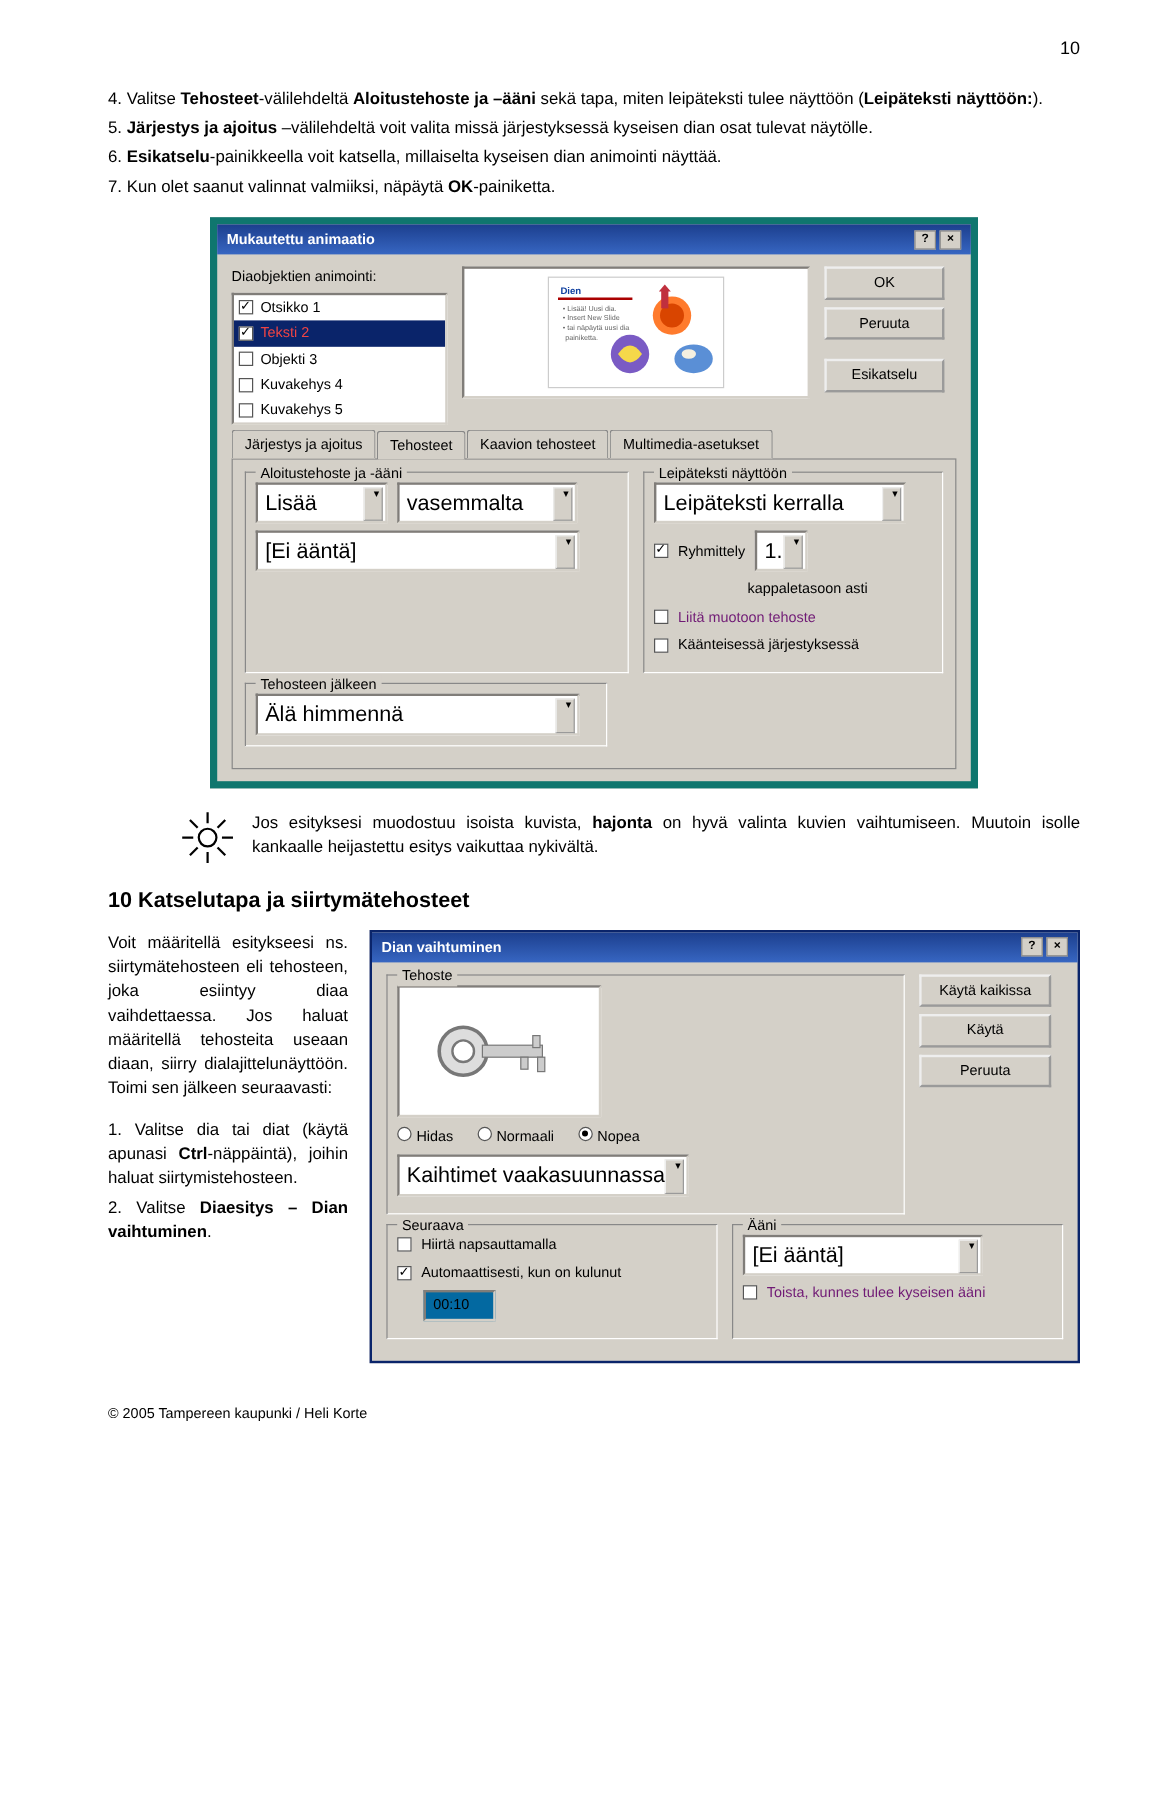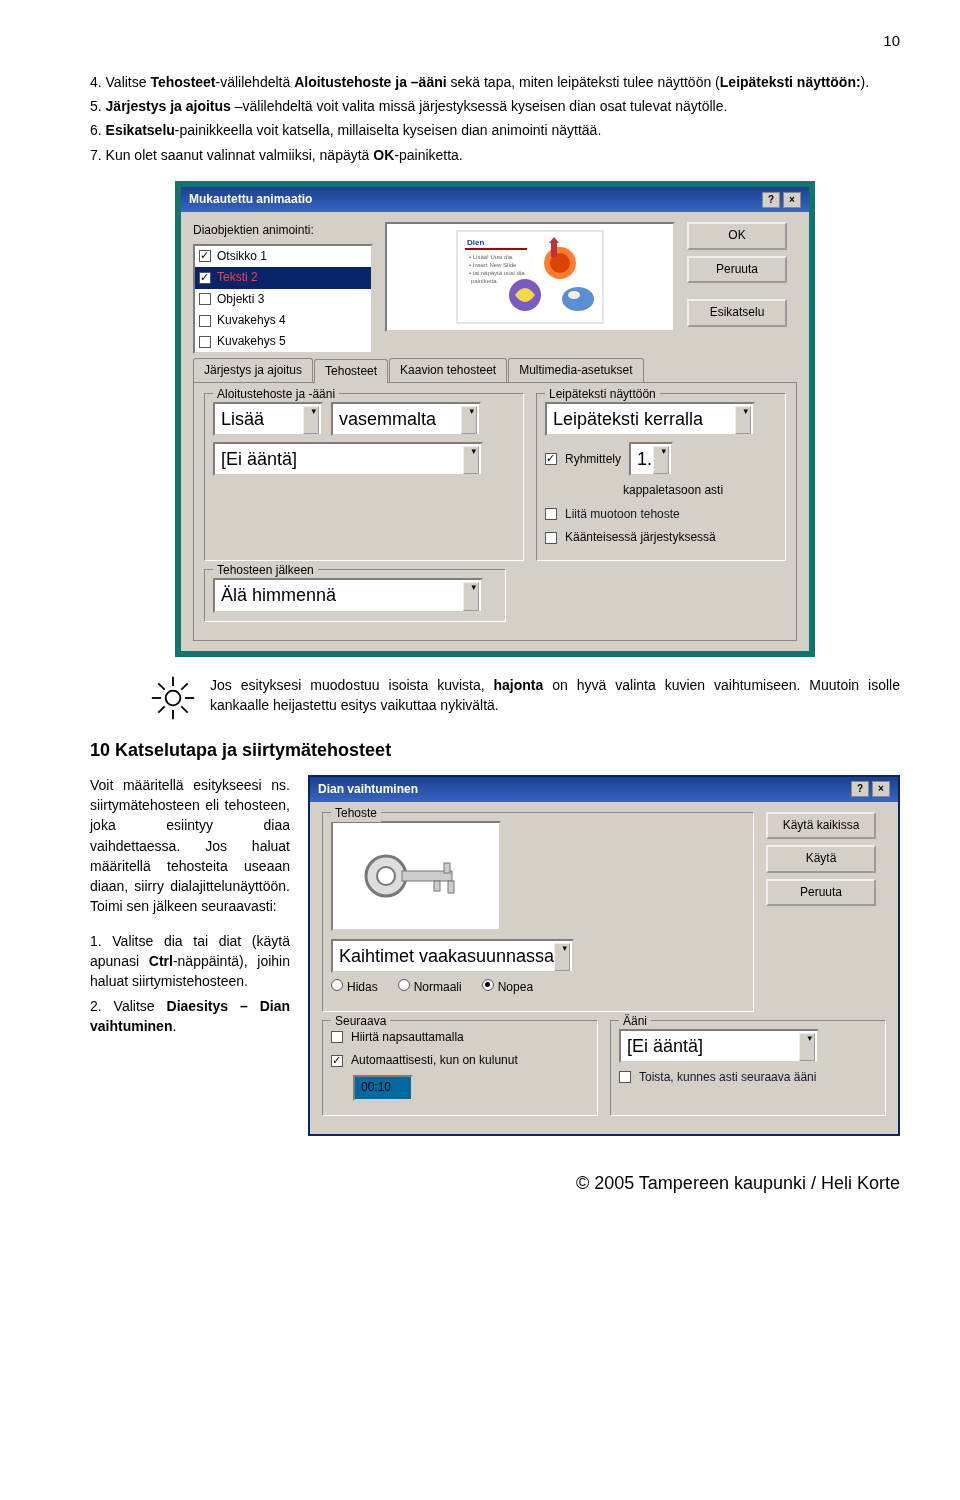--- a/index.html
+++ b/index.html
@@ -25,35 +25,35 @@
 .preview { background:#fff; border:2px inset #d4d0c8; height:110px; display:flex; align-items:center; justify-content:center; font-size:9px; color:#555; padding:6px;text-decoration:underline; }
 .btn { background:#d4d0c8; border:2px outset #eee; padding:3px 0; text-align:center; margin-bottom:6px; width:100px; font-size:12px; }
 .tabs { display:flex; gap:0; margin-top:4px; }
 .tab { border:1px solid #888; border-bottom:none; padding:3px 10px; font-size:12px; background:#d4d0c8; border-radius:3px 3px 0 0; margin-right:1px; }
 .tab.active { background:#d4d0c8; position:relative; top:1px; }
 .tab-pane { border:1px solid #888; padding:10px; background:#d4d0c8; }
 .dd { background:#fff; border:2px inset #d4d0c8; padding:2px 18px 2px 6px; font-size:18px; position:relative; display:inline-block; min-width:140px; }
 .dd::after { content:""; position:absolute; right:2px; top:2px; width:14px; height:calc(100% - 4px); background:#d4d0c8; border:1px outset #eee; }
 .dd::before { content:"▾"; position:absolute; right:5px; top:1px; font-size:9px; z-index:1; }
 .small-row { display:flex; align-items:center; gap:8px; margin-bottom:6px; }
-.grey { color:#0f172a; }
+.grey { color:#701a75; }
 .sun { width:46px; height:46px; flex:0 0 46px; }
 .tip-row { display:flex; gap:14px; margin:16px 0 16px 60px; align-items:flex-start; }
 .tip-text { text-align:justify; }
 h2.section { font-size:18px; font-weight:bold; margin:14px 0 12px 0; }
 .two-col { display:flex; gap:18px; margin-bottom:14px; }
 .two-col .left { flex:0 0 200px; text-align:justify; }
 .two-col .right { flex:1; }
 .dialog2 { border:2px solid #0a246a; background:#d4d0c8; font-size:12px; }
 .preview2 { background:#fff; border:2px inset #d4d0c8; height:110px; display:flex; align-items:center; justify-content:center; }
 .radio { width:12px; height:12px; border:1px solid #555; border-radius:50%; background:#fff; display:inline-block; position:relative; margin-right:4px; }
 .radio.on::after { content:""; position:absolute; width:5px; height:5px; background:#000; border-radius:50%; top:2px; left:2px; }
 .num-list { list-style:none; }
 .num-list li { margin-bottom:4px; text-align:justify; }
-.footer { margin-top:34px; font-size:18px;text-align:right; }
+.footer { margin-top:34px; font-size:12px; }
 .spin { background:#0369a1; border:2px inset #d4d0c8; padding:2px 6px; width:60px; display:inline-block; font-size:12px; }
 </style>
 </head>
 <body>
 
 <div class="page-num">10</div>
 
 <div class="body-text">
 <ol id="list1">
       <li>4. Valitse <span class="bold">Tehosteet</span>-välilehdeltä <span class="bold">Aloitustehoste ja –ääni</span> sekä tapa, miten leipäteksti tulee näyttöön (<span class="bold">Leipäteksti näyttöön:</span>).</li>
@@ -225,28 +225,28 @@
             <div class="preview2" style="width:170px;margin-bottom:8px">
               <svg width="120" height="70" viewBox="0 0 120 70">
                 <circle cx="30" cy="35" r="20" fill="#ddd" stroke="#777" stroke-width="3"></circle>
                 <circle cx="30" cy="35" r="9" fill="#fff" stroke="#777" stroke-width="2"></circle>
                 <rect x="46" y="30" width="50" height="10" fill="#ccc" stroke="#777"></rect>
                 <rect x="88" y="22" width="6" height="10" fill="#ccc" stroke="#777"></rect>
                 <rect x="78" y="40" width="6" height="10" fill="#ccc" stroke="#777"></rect>
                 <rect x="92" y="40" width="6" height="12" fill="#ccc" stroke="#777"></rect>
               </svg>
             </div>
-            <div class="small-row">
-              <span class="dd" style="min-width:200px">Kaihtimet vaakasuunnassa</span>
-            </div>
             <div class="small-row" id="speeds">
                 <span style="margin-right: 12px;"><span class="radio"></span>Hidas</span>
                 <span style="margin-right: 12px;"><span class="radio"></span>Normaali</span>
                 <span style="margin-right: 12px;"><span class="radio on"></span>Nopea</span>
               </div>
+            <div class="small-row">
+              <span class="dd" style="min-width:200px">Kaihtimet vaakasuunnassa</span>
+            </div>
           </div>
           <div style="flex:0 0 120px">
             <div class="btn" style="width:110px">Käytä kaikissa</div>
             <div class="btn" style="width:110px">Käytä</div>
             <div class="btn" style="width:110px">Peruuta</div>
           </div>
         </div>
         <div class="row">
           <div class="fieldset" style="flex:1">
             <span class="legend">Seuraava</span>
@@ -262,21 +262,21 @@
               <span class="spin">00:10</span>
             </div>
           </div>
           <div class="fieldset" style="flex:1">
             <span class="legend">Ääni</span>
             <div class="small-row">
               <span class="dd" style="min-width:200px">[Ei ääntä]</span>
             </div>
             <div class="small-row grey">
               <span class="chk"></span>
-              <span>Toista, kunnes asti seuraava ääni</span>
+              <span>Toista, kunnes tulee kyseisen ääni</span>
             </div>
           </div>
         </div>
       </div>
     </div>
   </div>
 </div>
 
 <div class="footer">© 2005 Tampereen kaupunki / Heli Korte</div>
 

